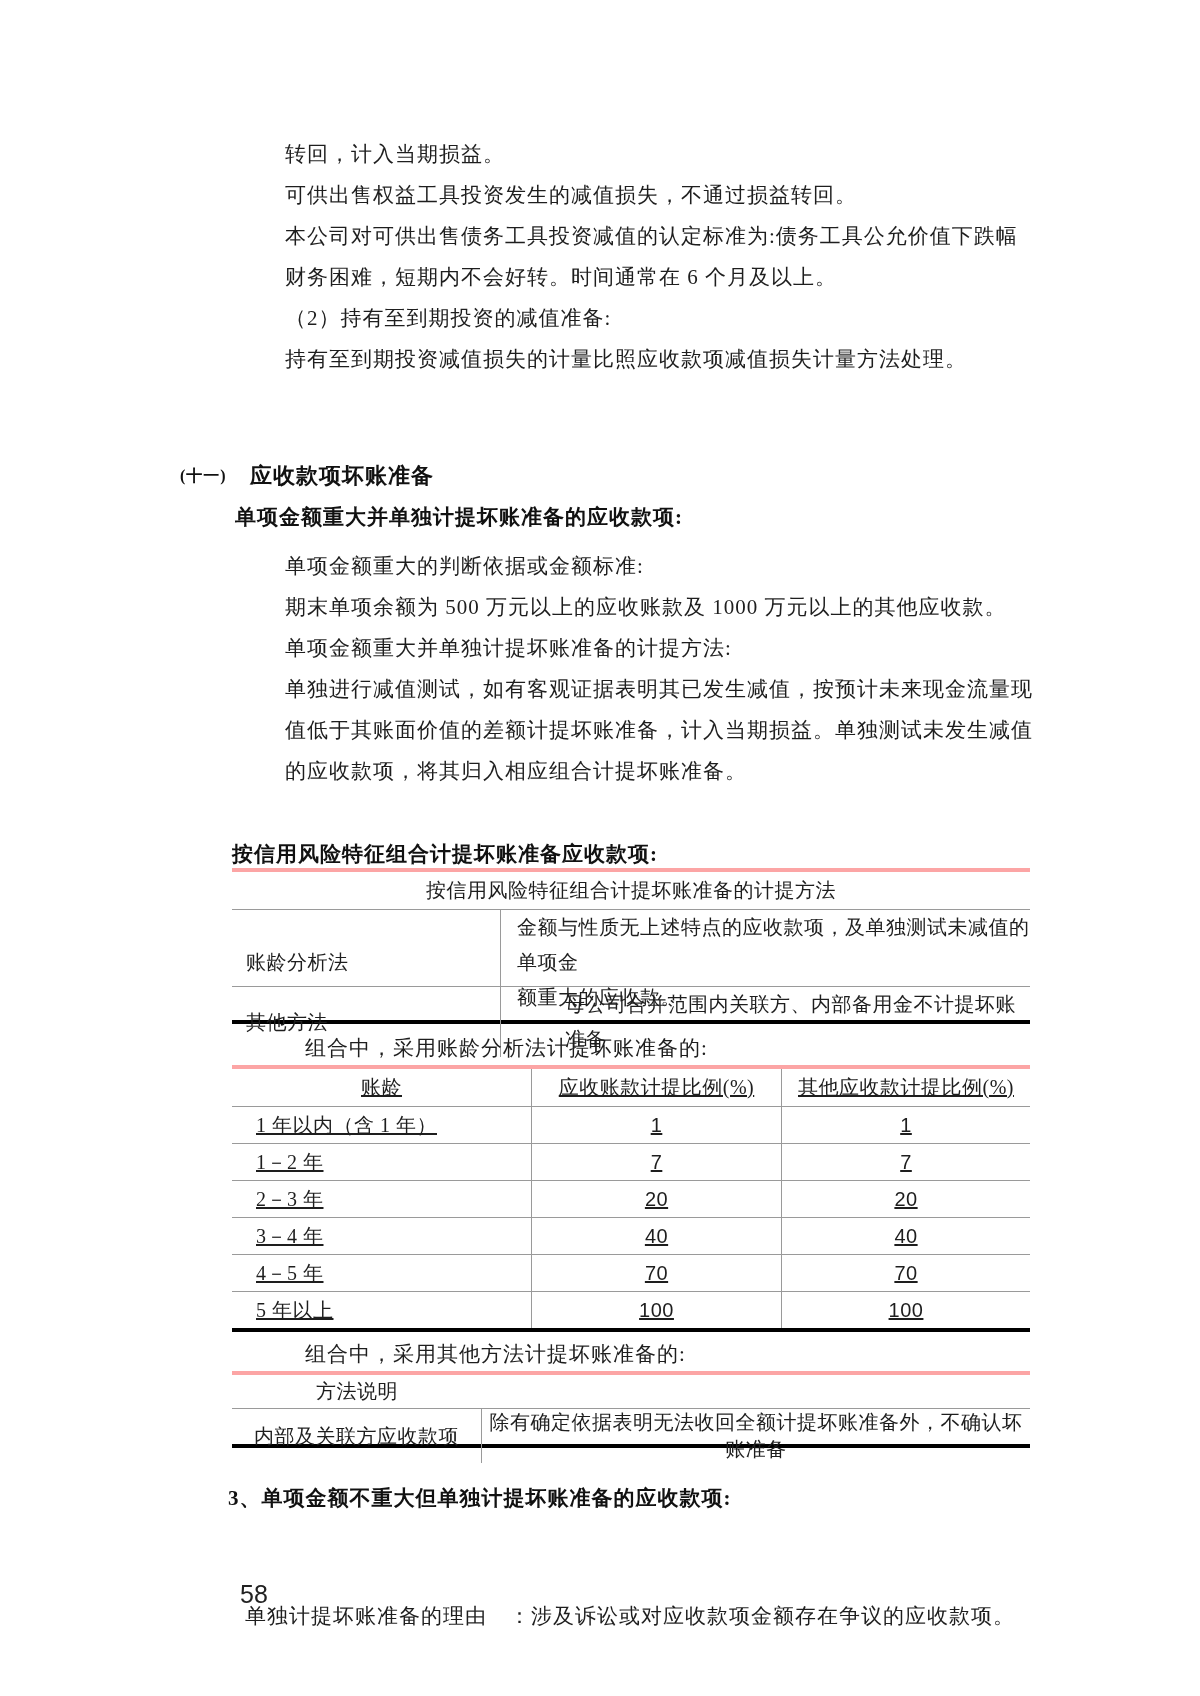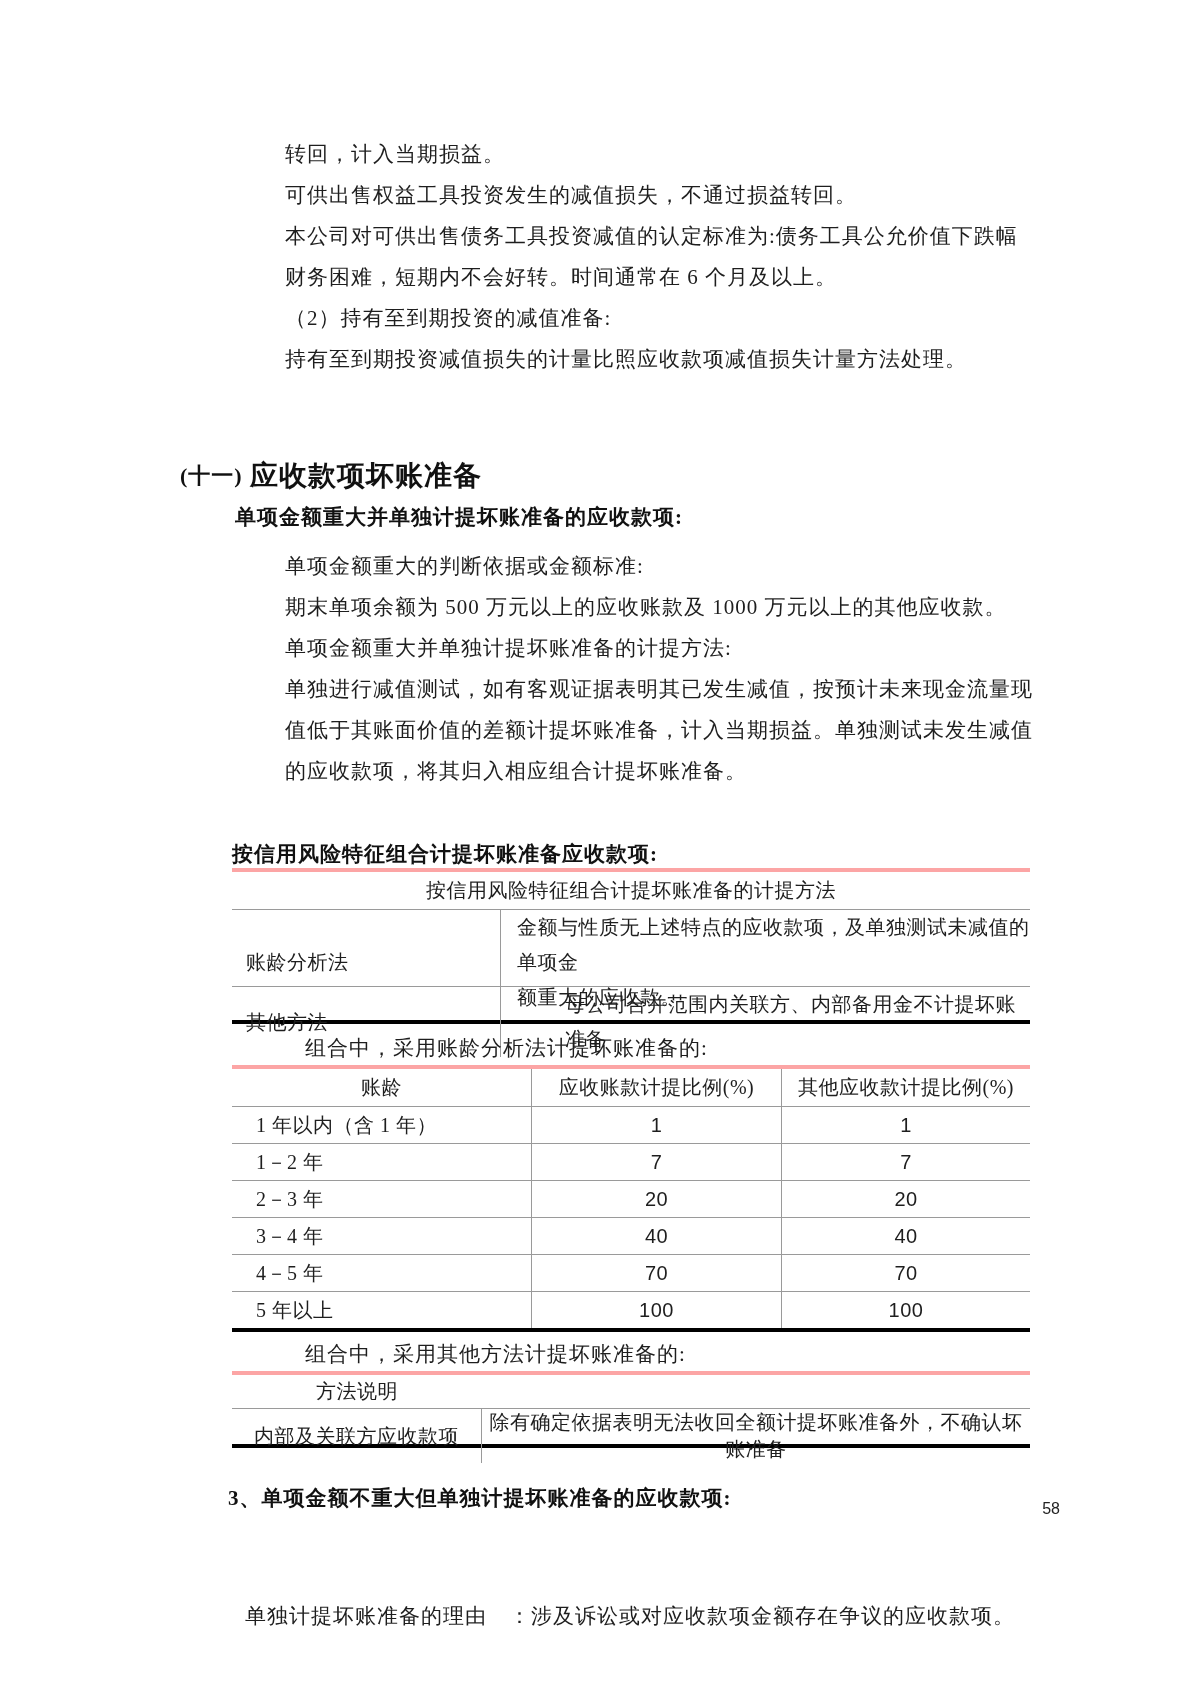--- a/index.html
+++ b/index.html
@@ -50,41 +50,41 @@
   
   .t2-row { grid-template-columns:300px 250px 1fr; height:36px; }
   .t2-head { height:37px; }
   .t2-label { padding-left:24px; }
 
   
   .t3-row-h { grid-template-columns:250px 1fr; height:33px; }
   .t3-row { grid-template-columns:250px 1fr; height:35px; }
 
   .page-num {
-    position:absolute; left:240px; top:1500px; width:820px;
-    text-align:right; font-size:16px; color:#222;
+    position:absolute; left:240px; top:1580px; width:820px;
+    text-align:left; font-size:25px; color:#222;
     font-family:"Liberation Sans","DejaVu Sans",sans-serif;
   }
 </style>
 </head>
 <body>
 
 <div class="page">
 
   <div class="para" style="top:134px;">
     <div class="body-line">转回，计入当期损益。</div>
     <div class="body-line">可供出售权益工具投资发生的减值损失，不通过损益转回。</div>
     <div class="body-line">本公司对可供出售债务工具投资减值的认定标准为:债务工具公允价值下跌幅</div>
     <div class="body-line">财务困难，短期内不会好转。时间通常在 6 个月及以上。</div>
     <div class="body-line">（2）持有至到期投资的减值准备:</div>
     <div class="body-line">持有至到期投资减值损失的计量比照应收款项减值损失计量方法处理。</div>
   </div>
 
-  <div class="abs bold body-line" style="left:180px; top:455px; font-size:22px;">(十一)</div>
-  <div class="abs bold body-line" style="left:250px; top:455px; font-size:28px;">应收款项坏账准备</div>
+  <div class="abs bold body-line" style="left:180px; top:455px; font-size:16px;">(十一)</div>
+  <div class="abs bold body-line" style="left:250px; top:455px; font-size:22px;">应收款项坏账准备</div>
 
   <div class="abs bold body-line" style="left:235px; top:497px;">单项金额重大并单独计提坏账准备的应收款项:</div>
 
   <div class="para" style="top:546px;">
     <div class="body-line">单项金额重大的判断依据或金额标准:</div>
     <div class="body-line">期末单项余额为 500 万元以上的应收账款及 1000 万元以上的其他应收款。</div>
     <div class="body-line">单项金额重大并单独计提坏账准备的计提方法:</div>
     <div class="body-line">单独进行减值测试，如有客观证据表明其已发生减值，按预计未来现金流量现</div>
     <div class="body-line">值低于其账面价值的差额计提坏账准备，计入当期损益。单独测试未发生减值</div>
     <div class="body-line">的应收款项，将其归入相应组合计提坏账准备。</div>
@@ -102,21 +102,21 @@
       </div>
     </div>
     <div class="row t1-row2">
       <div class="cell v-div t1-label">其他方法</div>
       <div class="cell t1-desc">母公司合并范围内关联方、内部备用金不计提坏账准备</div>
     </div>
   </div>
 
   <div class="abs body-line" style="left:305px; top:1028px;">组合中，采用账龄分析法计提坏账准备的:</div>
 
-  <div class="doc-table" style="top:1065px;">
+  <div class="doc-table" style="top:1065px;text-decoration:underline;">
     <div class="row t2-row t2-head thin-b">
       <div class="cell v-div center">账龄</div>
       <div class="cell v-div center">应收账款计提比例(%)</div>
       <div class="cell center">其他应收款计提比例(%)</div>
     </div>
     <div class="row t2-row thin-b">
       <div class="cell v-div t2-label">1 年以内（含 1 年）</div>
       <div class="cell v-div center num">1</div>
       <div class="cell center num">1</div>
     </div>

